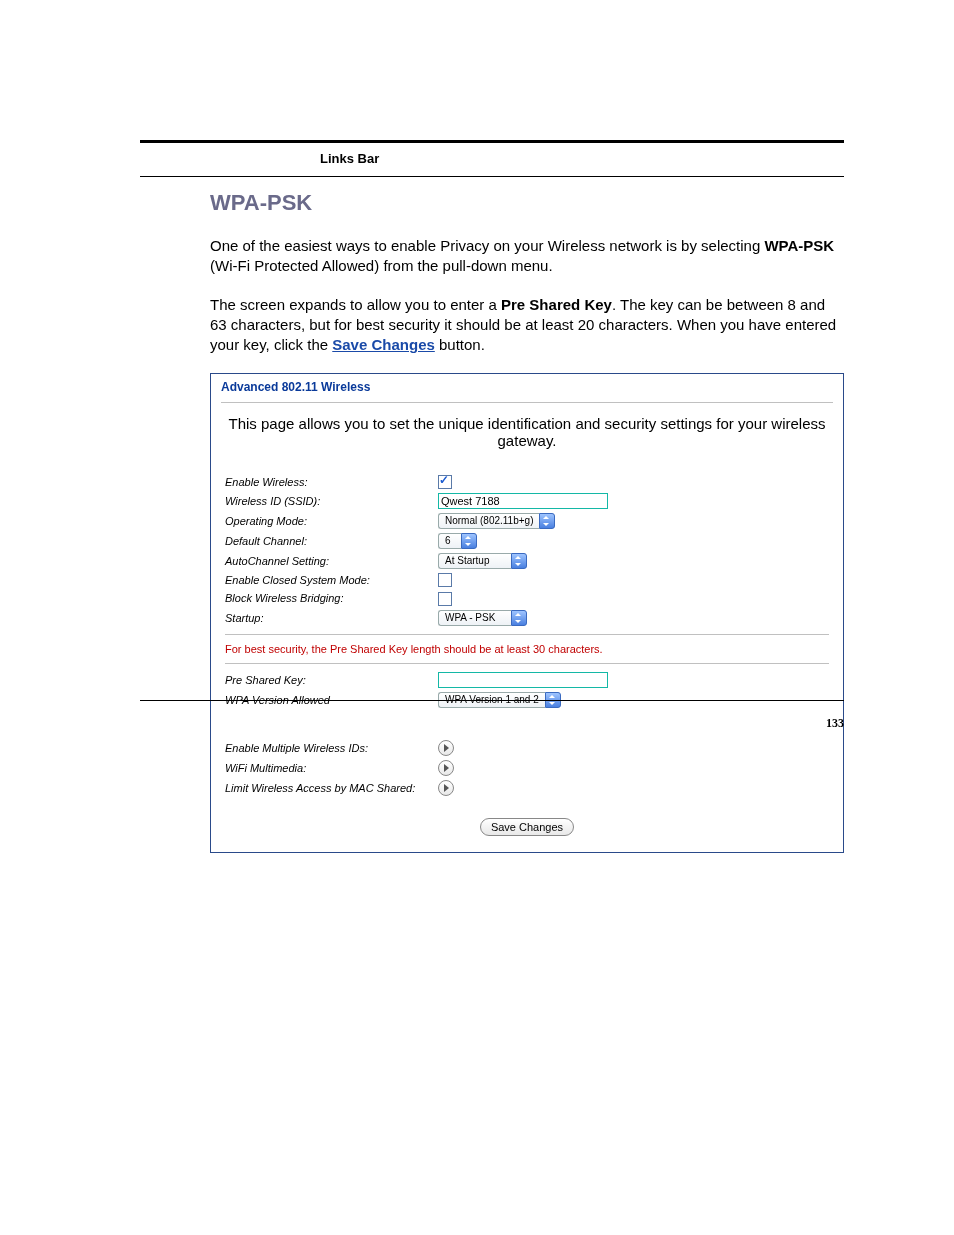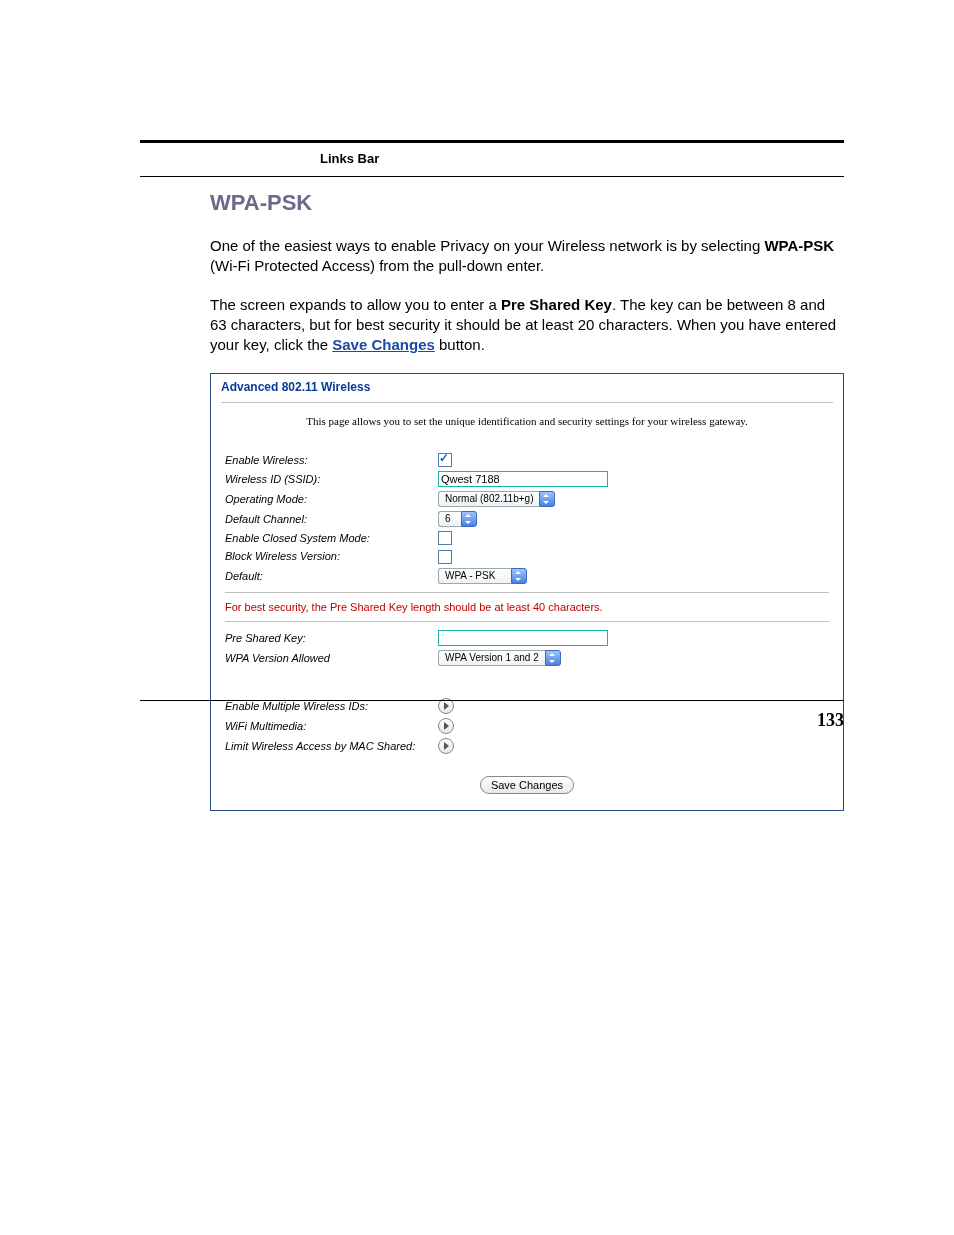--- a/index.html
+++ b/index.html
@@ -67,23 +67,22 @@
     font-weight: bold;
     font-size: 12px;
     margin: 0 0 8px 0;
   }
   .emb-title-rule {
     border-top: 1px solid #c0c0c0;
     margin: 0 0 12px 0;
   }
   .emb-intro {
     text-align: center;
-    font-size: 11px;
+    font-size: 15px;
     margin-bottom: 24px;
-    font-family: Liberation Serif, serif;
   }
   table.form {
     border-collapse: collapse;
     width: 100%;
   }
   table.form td {
     padding: 2px 4px;
     vertical-align: middle;
     font-size: 11px;
     white-space: nowrap;
@@ -196,40 +195,40 @@
     position: absolute;
     left: 140px; right: 110px;
     bottom: 170px;
     border-top: 1px solid #000;
   }
   .page-number {
     position: absolute;
     right: 110px;
     bottom: 140px;
     font-family: "Times New Roman", serif;
-    font-size: 18px;
+    font-size: 12px;
     font-weight: bold;
     margin-top: 17px;
   }
 </style>
 </head>
 <body>
 
 <div class="page">
   <div class="top-rules">
     <div class="rule-thick"></div>
     <div class="links-bar-label">Links Bar</div>
     <div class="rule-thin"></div>
   </div>
 
   <div class="content">
     <h1 class="section-title">WPA-PSK</h1>
 
     <p class="body">
-      <span>One of the easiest ways to enable Privacy on your Wireless network is by selecting </span><span class="bold">WPA-PSK</span><span> (Wi-Fi Protected Access) from the pull-down enter.</span>
+      <span>One of the easiest ways to enable Privacy on your Wireless network is by selecting </span><span class="bold">WPA-PSK</span><span> (Wi-Fi Protected Allowed) from the pull-down menu.</span>
     </p>
 
     <p class="body">
       <span>The screen expands to allow you to enter a </span><span class="bold">Pre Shared Key</span><span>. The key can be between 8 and 63 characters, but for best security it should be at least 20 characters. When you have entered your key, click the </span><a href="#" class="inline-link">Save Changes</a><span> button.</span>
     </p>
 
     <div class="embedded-ui">
       <div class="emb-title">Advanced 802.11 Wireless</div>
       <div class="emb-title-rule"></div>
       <div class="emb-intro">This page allows you to set the unique identification and security settings for your wireless gateway.</div>
@@ -256,43 +255,52 @@
         <tr>
           <td class="label-col">Default Channel:</td>
           <td>
             <span class="aqua-select">
               <span class="sel-label" style="min-width:10px">6</span>
               <span class="sel-btn"></span>
             </span>
           </td>
         </tr>
         <tr>
+          <td class="label-col">AutoChannel Setting:</td>
+          <td>
+            <span class="aqua-select">
+              <span class="sel-label" style="min-width:60px">At Startup</span>
+              <span class="sel-btn"></span>
+            </span>
+          </td>
+        </tr>
+        <tr>
           <td class="label-col">Enable Closed System Mode:</td>
           <td><span class="aqua-checkbox"></span></td>
         </tr>
         <tr>
-          <td class="label-col">Block Wireless Version:</td>
+          <td class="label-col">Block Wireless Bridging:</td>
           <td><span class="aqua-checkbox"></span></td>
         </tr>
         <tr>
-          <td class="label-col">Default:</td>
+          <td class="label-col">Startup:</td>
           <td>
             <span class="aqua-select">
               <span class="sel-label" style="min-width:60px">WPA - PSK</span>
               <span class="sel-btn"></span>
             </span>
           </td>
         </tr>
         <tr class="hr-row">
               <td colspan="2">
                 <div></div>
               </td>
             </tr>
         <tr>
-          <td colspan="2" class="warning">For best security, the Pre Shared Key length should be at least 40 characters.</td>
+          <td colspan="2" class="warning">For best security, the Pre Shared Key length should be at least 30 characters.</td>
         </tr>
         <tr class="hr-row">
               <td colspan="2">
                 <div></div>
               </td>
             </tr>
         <tr>
           <td class="label-col">Pre Shared Key:</td>
           <td><input class="text-input" value="" style=""></td>
         </tr>

